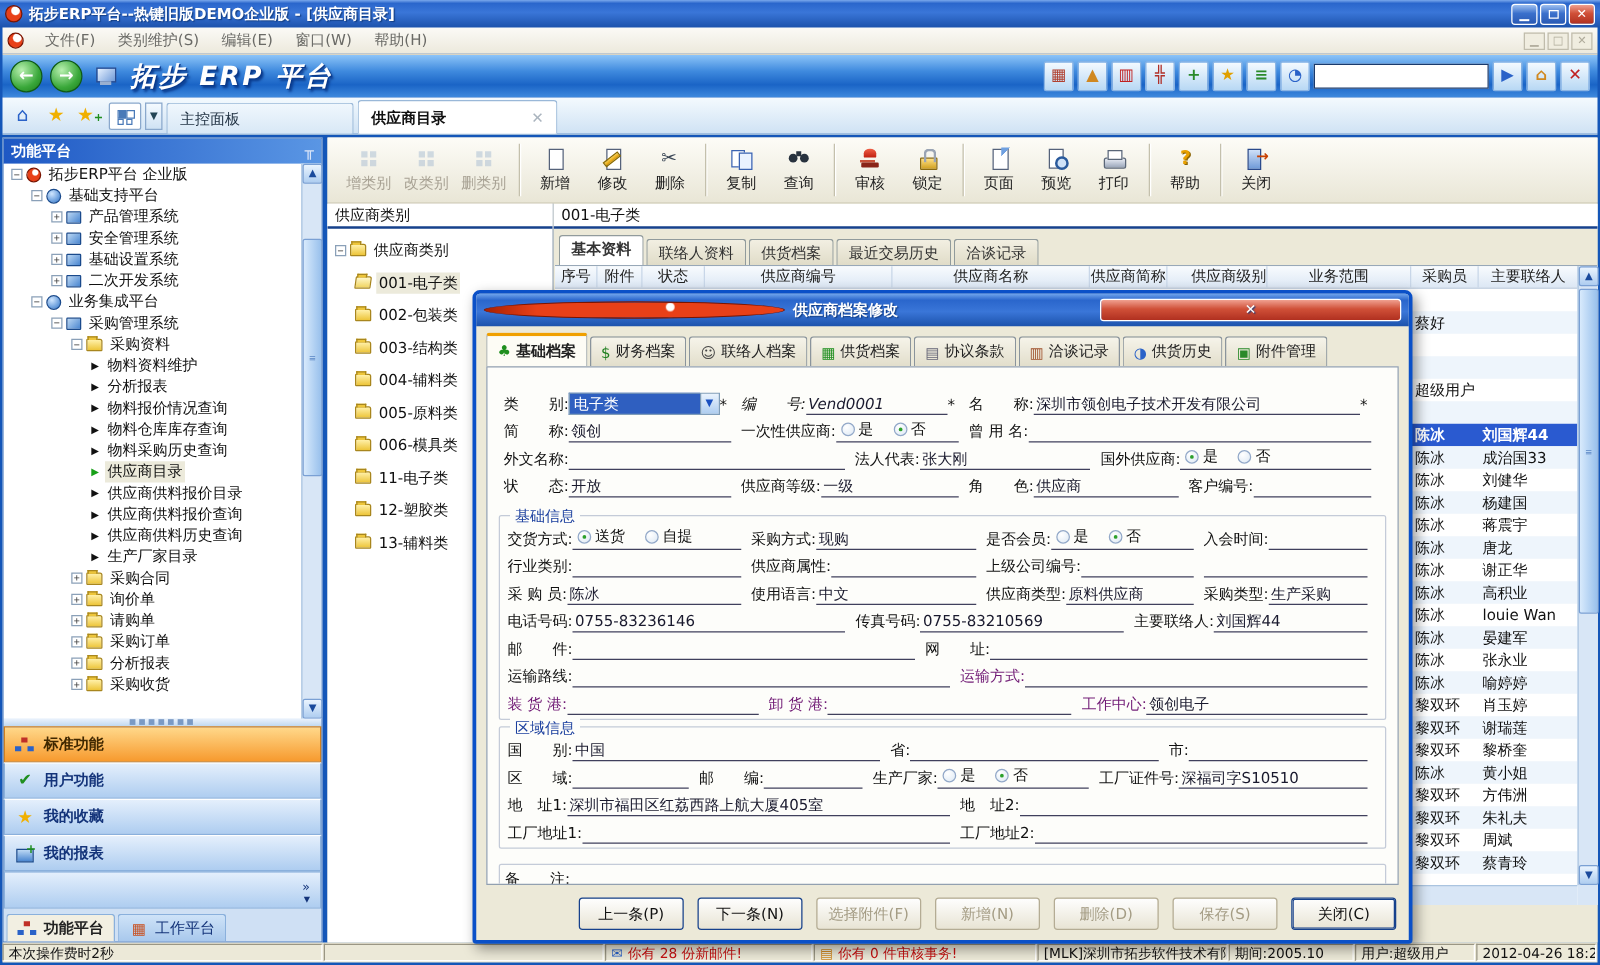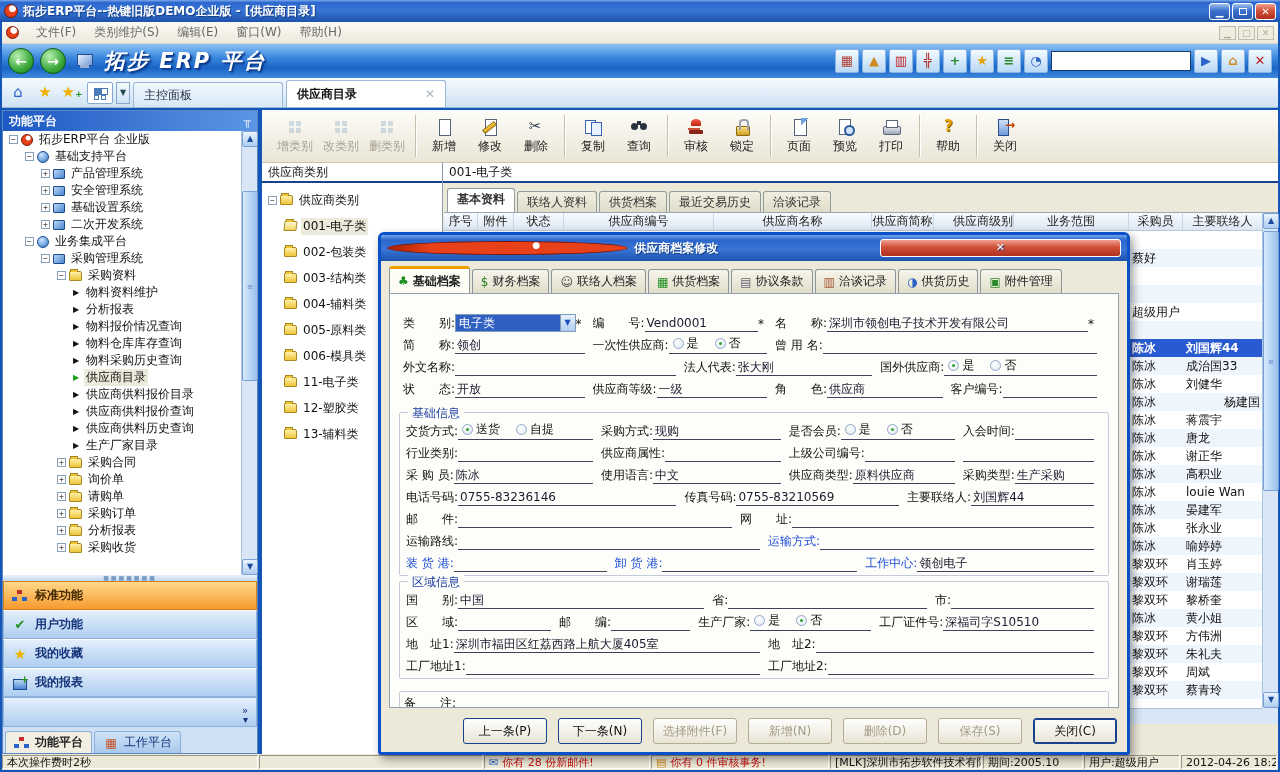--- a/index.html
+++ b/index.html
@@ -145,21 +145,21 @@
   .dlgtab{height:24px;padding:0 8px;border:1px solid #8a949c;border-bottom:none;border-radius:3px 3px 0 0;background:linear-gradient(180deg,#f6f4ea,#e2decb);display:flex;align-items:center;gap:4px;color:#222;white-space:nowrap;}
   .dlgtab.act{background:#fdfcf5;height:27px;border-top:3px solid #f0a000;font-weight:bold;}
   .dti{font-size:12px;line-height:12px;}
   .dform{position:absolute;left:8px;top:58px;right:8px;bottom:44px;background:#fdfdfa;border:1px solid #92a0b0;padding:6px 8px 2px;overflow:hidden;}
   .fset{position:relative;border:1px solid #c4cbd8;border-radius:2px;margin:5px 1px 2px;padding:7px 6px 1px;}
   .fsec0{padding:0 4px;margin:12px 1px;}
   .fset-t{position:absolute;top:-8px;left:8px;background:#fdfdfa;padding:0 4px;color:#1b3f9e;font-size:12px;}
   .frow{display:flex;height:22px;align-items:flex-end;}
   .fseg{display:flex;align-items:flex-end;padding:0 8px 2px 0;overflow:hidden;}
   .flbl{white-space:pre;color:#111;flex:0 0 auto;}
-  .flbl.gray{color:#1d4ed8;}
+  .flbl.gray{color:#701a75;}
   .fval{flex:1;border-bottom:1px solid #40405c;min-height:16px;line-height:16px;padding:0 2px;white-space:nowrap;overflow:hidden;color:#1a1a2e;}
   .fval.ctr{text-align:center;}
   .star{flex:0 0 auto;width:9px;padding-bottom:1px;color:#111;}
   .combo{flex:1;display:flex;height:18px;}
   .combo-val{flex:1;background:#2f5fc0;color:#fff;border:1px solid #7f9db9;border-right:none;line-height:16px;padding:0 3px;white-space:nowrap;overflow:hidden;}
   .combo-btn{width:16px;background:linear-gradient(#eaf3fd,#aecdf0);border:1px solid #7f9db9;color:#1a50c0;font-size:8px;text-align:center;line-height:16px;}
   .rgrp{flex:1;display:flex;gap:16px;border-bottom:1px solid #40405c;padding:0 4px 1px;align-items:center;min-height:17px;}
   .ropt{display:flex;align-items:center;gap:3px;}
   .rad{width:11px;height:11px;border-radius:50%;border:1px solid #92a8c8;background:radial-gradient(circle at 35% 30%,#fff,#dce8f4);position:relative;flex:0 0 auto;}
   .rad.on::after{content:"";position:absolute;left:3px;top:3px;right:3px;bottom:3px;border-radius:50%;background:#2ca02c;}
@@ -613,21 +613,21 @@
             <div class="gr">
               <span class="gc" style="width: 34px;"></span>
               <span class="gc" style="width: 36px;"></span>
               <span class="gc" style="width: 50px;"></span>
               <span class="gc" style="width: 150px;"></span>
               <span class="gc" style="width: 158px;"></span>
               <span class="gc" style="width: 62px;"></span>
               <span class="gc" style="width: 80px;"></span>
               <span class="gc" style="width: 115px;"></span>
               <span class="gc" style="width: 54px;">陈冰</span>
-              <span class="gc" style="width: 80px; text-align: right;">杨建国</span>
+              <span class="gc" style="width: 80px;">杨建国</span>
             </div>
             <div class="gr">
               <span class="gc" style="width: 34px;"></span>
               <span class="gc" style="width: 36px;"></span>
               <span class="gc" style="width: 50px;"></span>
               <span class="gc" style="width: 150px;"></span>
               <span class="gc" style="width: 158px;"></span>
               <span class="gc" style="width: 62px;"></span>
               <span class="gc" style="width: 80px;"></span>
               <span class="gc" style="width: 115px;"></span>
@@ -873,21 +873,21 @@
         <div class="fsec0">
           <div class="frow">
             <div class="fseg" style="width: 27%;">
               <span class="flbl">类　　别:</span>
               <span class="combo">
                 <span class="combo-val">电子类</span>
                 <span class="combo-btn">▼</span>
               </span>
               <span class="star">*</span>
             </div>
-            <div class="fseg" style="width: 26%;">
+            <div class="fseg" style="width: 26%; font-style: italic;">
               <span class="flbl">编　　号:</span>
               <span class="fval">Vend0001</span>
               <span class="star">*</span>
             </div>
             <div class="fseg" style="width: 47%;">
               <span class="flbl">名　　称:</span>
               <span class="fval">深圳市领创电子技术开发有限公司</span>
               <span class="star">*</span>
             </div>
           </div>

